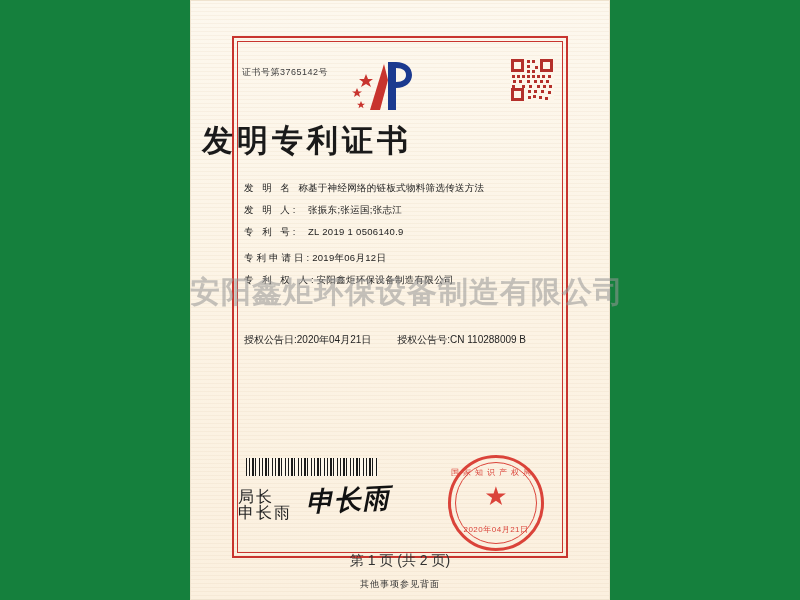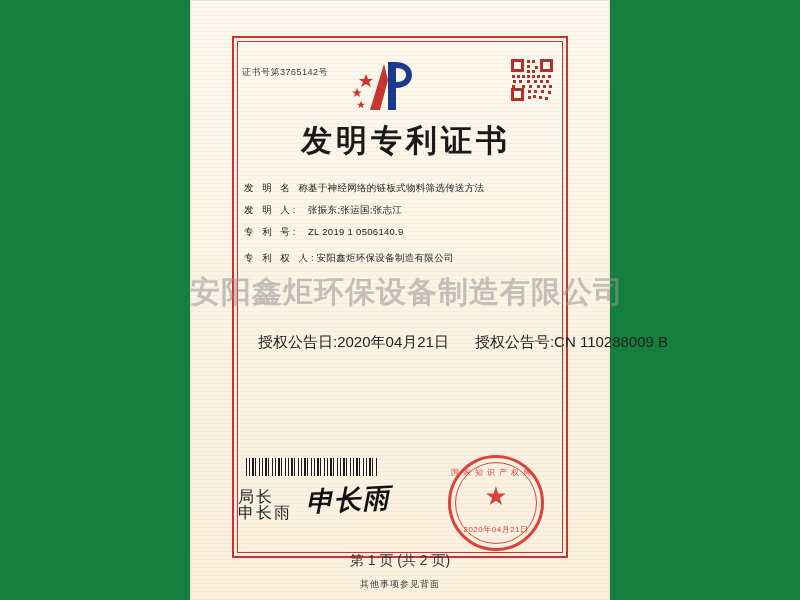--- a/index.html
+++ b/index.html
@@ -83,21 +83,20 @@
       #fdf6ea;
     position: absolute;
     overflow: hidden;
   }
 
   .title {
     position: absolute;
     left: 12px;
     right: 0;
     top: 120px;
-    text-align: center;
     font-family: "DejaVu Sans", sans-serif;
     font-size: 31px;
     font-weight: bold;
     letter-spacing: 4px;
     color: #1a1a1a;
   }
 
   .fields {
     position: absolute;
     left: 54px;
@@ -137,24 +136,24 @@
     width: 44px;
     letter-spacing: 3px;
   }
   .addr-text {
     flex: 1 1 auto;
     line-height: 15px;
   }
 
   .pubrow {
     position: absolute;
-    left: 68px;
+    left: 54px;
     top: 333px;
     right: 54px;
-    font-size: 15px;
+    font-size: 10px;
     color: #222;
     white-space: nowrap;
   }
   .pubrow .pubdate { display: inline-block; }
   .pubrow .pubno { display: inline-block; margin-left: 26px; }
 
   .paragraphs {
     position: absolute;
     left: 62px;
     top: 356px;
@@ -369,20 +368,23 @@
       <div class="field-row">
         <span class="f-label w1">发 明 人:</span><span class="f-value">张振东;张运国;张志江</span>
       </div>
       <div class="field-row">
         <span class="f-label w1">专 利 号:</span><span class="f-value">ZL 2019 1 0506140.9</span>
       </div>
     </div>
 
     <div class="block2">
       <div class="field-row">
+        <span class="f-label">专利申请日:</span><span class="f-value">2019年06月12日</span>
+      </div>
+      <div class="field-row">
         <span class="f-label">专 利 权 人:</span><span class="f-value">安阳鑫炬环保设备制造有限公司</span>
       </div>
     </div>
 
     <div class="pubrow">
       <span class="pubdate"><span>授权公告日:</span><span>2020年04月21日</span></span><span class="pubno"><span>授权公告号:</span><span>CN 110288009 B</span></span>
     </div>
 
 
     <div class="watermark">安阳鑫炬环保设备制造有限公司</div>

